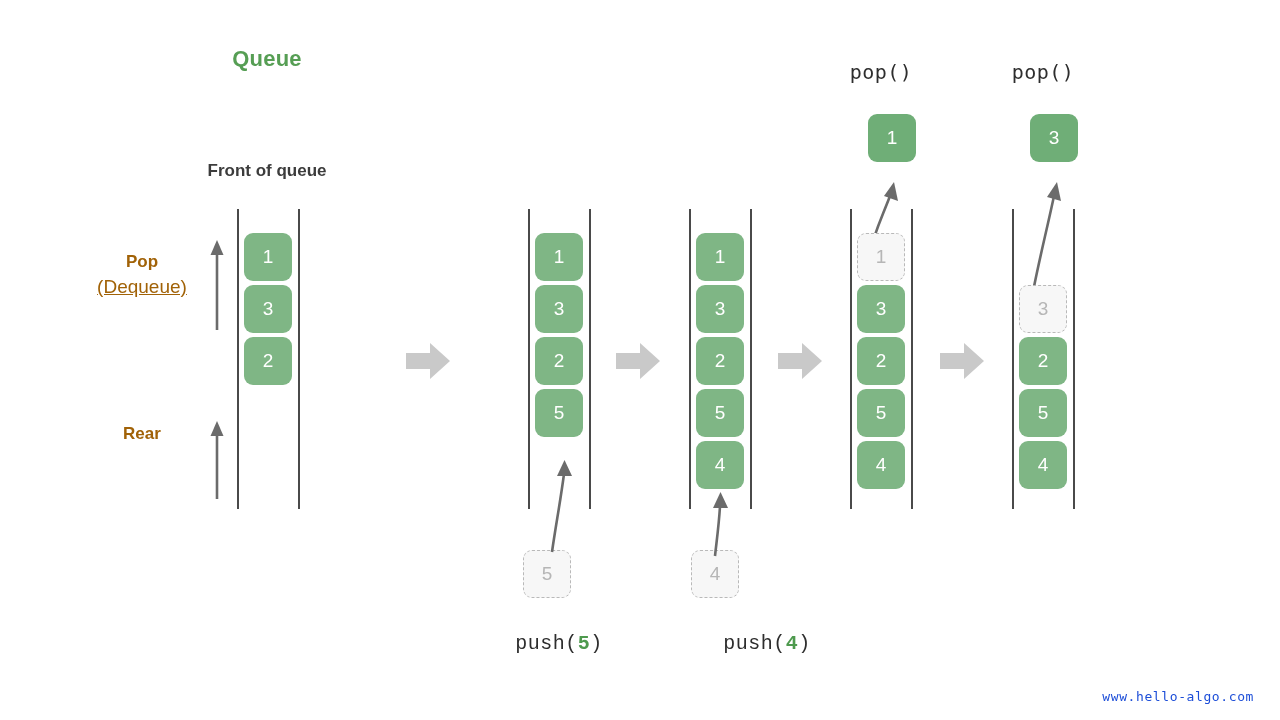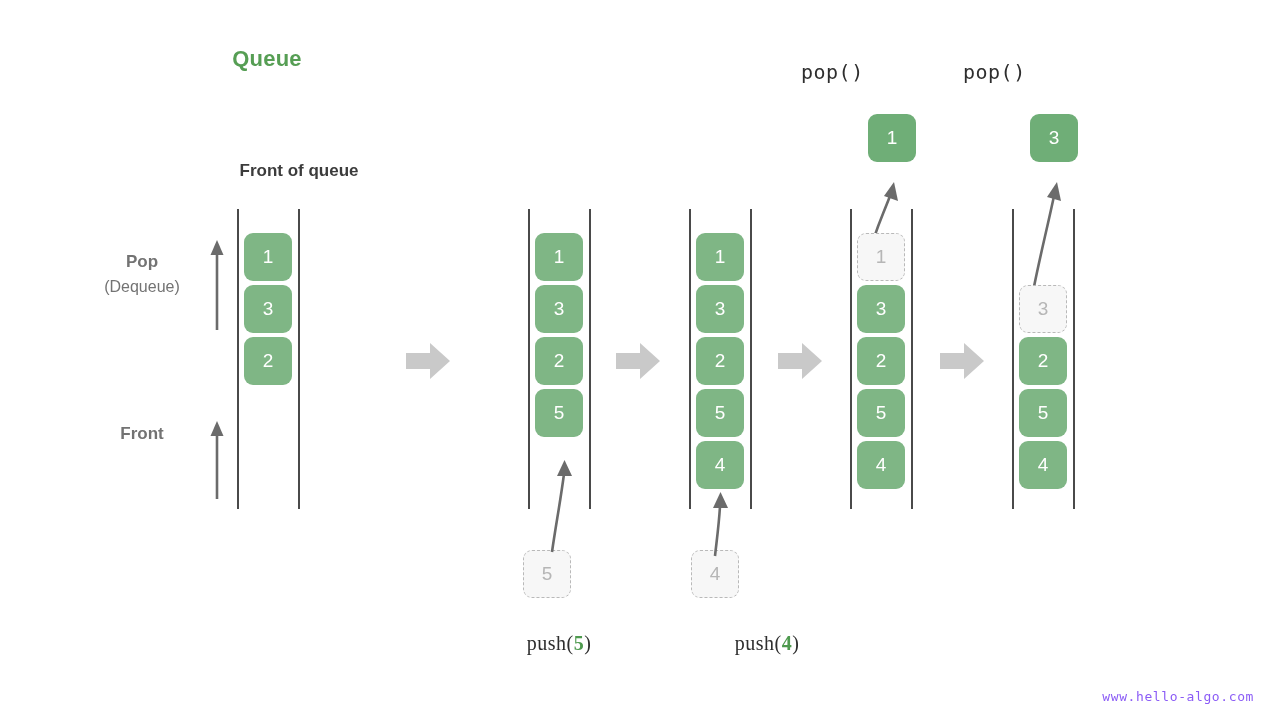--- a/index.html
+++ b/index.html
@@ -34,40 +34,41 @@
   }
   .edge-label {
     position: absolute;
     width: 534px;
     left: 0;
     text-align: center;
     font-size: 17px;
     font-weight: bold;
     color: #3c3c3c;
   }
-  .edge-label.front { top: 161px; margin-left: 32px; }
+  .edge-label.front { top: 161px; }
   .edge-label.rear  { top: 544px; }
 
   .op-label {
     position: absolute;
     width: 190px;
     text-align: center;
-    color: #737373;
+    color: #a16207;
   }
   .op-label .op-main {
     display: block;
     font-size: 17px;
     font-weight: bold;
     line-height: 24px;
   }
   .op-label .op-sub {
     display: block;
-    font-size: 16px;
+    font-size: 19px;
     font-weight: normal;
     line-height: 25px;
+    text-decoration: underline;
   }
   .op-label.pop  { left: 47px; top: 250px; }
   .op-label.push { left: 47px; top: 422px; }
 
   
   .rail {
     position: absolute;
     width: 1.6px;
     background: #4a4a4a;
     top: 209px;
@@ -115,65 +116,66 @@
   .curve {
     position: absolute;
     overflow: visible;
   }
 
   
   .caption {
     position: absolute;
     width: 160px;
     text-align: center;
-    font-family: Liberation Serif, serif;
+    font-family: Liberation Mono, monospace;
     font-size: 20px;
     color: #2e2e2e;
     letter-spacing: 0.5px;
   }
   .caption .arg { color: #4e9a4e; font-weight: bold; }
 
   
   .op-head {
     position: absolute;
     width: 160px;
+    text-align: center;
     top: 60px;
     font-family: "DejaVu Sans Mono", "Liberation Mono", monospace;
     font-size: 20px;
     color: #2e2e2e;
     letter-spacing: 0.5px;
   }
 
   
   .watermark {
     position: absolute;
     right: 26px;
     bottom: 16px;
     font-family: "DejaVu Sans Mono", "Liberation Mono", monospace;
     font-size: 13px;
-    color: #8b5cf6;
+    color: #1d4ed8;
     letter-spacing: 0.6px;
   }
 </style>
 </head>
 <body>
 
 <div class="stage">
 
   <div class="title">Queue</div>
 
   <div class="edge-label front">Front of queue</div>
 
   <div class="op-label pop">
     <span class="op-main">Pop</span>
     <span class="op-sub">(Dequeue)</span>
   </div>
 
   <div class="op-label push">
-    <span class="op-main">Front</span>
+    <span class="op-main">Rear</span>
   </div>
 
   <svg class="dir-arrow" style="left:206px; top:238px;" width="22" height="92" viewBox="0 0 22 92">
     <line x1="11" y1="92" x2="11" y2="14" stroke="#6b6b6b" stroke-width="2.6"></line>
     <polygon points="11,2 4.5,17 17.5,17" fill="#6b6b6b"></polygon>
   </svg>
 
   <svg class="dir-arrow" style="left:206px; top:419px;" width="22" height="80" viewBox="0 0 22 80">
     <line x1="11" y1="80" x2="11" y2="14" stroke="#6b6b6b" stroke-width="2.6"></line>
     <polygon points="11,2 4.5,17 17.5,17" fill="#6b6b6b"></polygon>

